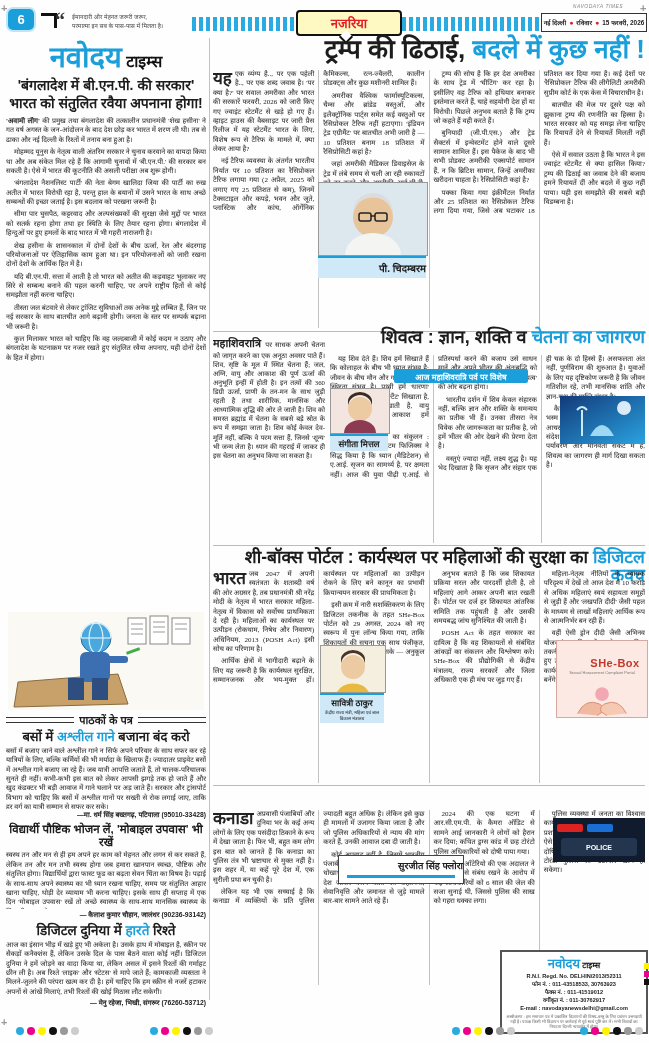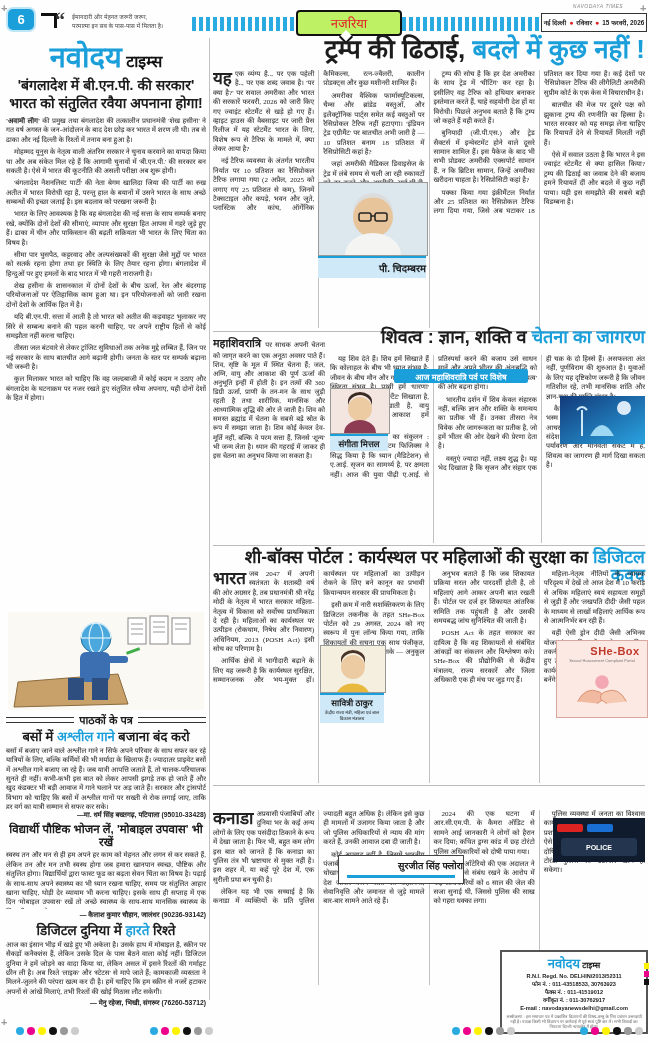--- a/index.html
+++ b/index.html
@@ -7,22 +7,22 @@
         font-family:"Liberation Sans", sans-serif;color:#1c1c1c;}
   .abs{position:absolute;}
   
   .pagenum{left:8px;top:9px;width:26px;height:21px;background:#1b9fdb;border-radius:5px;color:#fff;
            font-weight:bold;font-size:13px;display:flex;align-items:center;justify-content:center;box-shadow:0 0 0 2px #bfe6f7;}
   .bracket{left:41px;top:13px;width:13px;height:12px;border-top:3px solid #111;border-right:3px solid #111;}
   .bigquote{left:55px;top:9px;font-size:20px;font-weight:bold;color:#333;font-family:"Liberation Serif",serif;}
   .tagline{left:72px;top:13px;width:120px;font-size:6px;line-height:1.45;color:#444;}
   .stripes{left:192px;top:17px;width:448px;height:14px;
            background:repeating-linear-gradient(90deg,#29abe2 0 4px,#ffffff 4px 7px);}
-  .najariya{left:296px;top:10px;width:102px;height:22px;background:#bef264;border:2px solid #111;border-radius:4px;
-            display:flex;align-items:center;justify-content:center;font-weight:normal;font-size:13px;color:#e31e24;}
+  .najariya{left:296px;top:10px;width:102px;height:22px;background:#fef9c3;border:2px solid #111;border-radius:4px;
+            display:flex;align-items:center;justify-content:center;font-weight:bold;font-size:13px;color:#e31e24;}
   .najariya-pointer{left:341px;top:32px;width:8px;height:8px;background:#fff;border-right:2px solid #111;border-bottom:2px solid #111;transform:rotate(45deg);}
   .nt-small{left:552px;top:3px;width:92px;font-size:5px;letter-spacing:.5px;color:#888;font-style:italic;text-align:center;}
   .dateline{left:541px;top:13px;width:104px;height:17px;background:#fff;border:1px solid #333;display:flex;
             align-items:center;justify-content:center;gap:3px;font-size:6.4px;font-weight:bold;}
   .reddot{color:#e31e24;font-size:7px;}
   .cropmark{color:#999;font-size:11px;font-weight:bold;}
   
   .leftrail{left:6px;top:36px;width:200px;}
   .brand{text-align:center;margin-bottom:2px;}
   .brand .b1{color:#1b9fdb;font-size:29px;font-weight:bold;}
@@ -62,21 +62,21 @@
   
   .photobox{background:#dfe8ee;border:1px solid #999;}
   .capband{background:#cfe9f8;border-top:2px solid #1b9fdb;text-align:center;font-weight:bold;}
   .badge{left:394px;top:369px;width:134px;height:14px;background:#1b9fdb;color:#fff;font-weight:bold;font-size:8px;
          display:flex;align-items:center;justify-content:center;border-radius:2px;}
   .bylinebox{left:338px;top:855px;width:124px;height:27px;background:#fff;border:1px solid #444;text-align:right;}
   .bylinebox .n{font-weight:bold;font-size:9.5px;margin-top:3px;}
   .bylinebox .u{height:3px;background:#1b9fdb;margin:3px 8px 0;}
   .shebox-poster{left:556px;top:640px;width:90px;height:76px;background:#fcе;background:#fde9e4;border:1px solid #d8a8a0;
                  text-align:center;overflow:hidden;}
-  .shebox-poster .t{color:#c0392b;font-weight:bold;font-size:11px;margin-top:4px;letter-spacing:.5px;padding-left:26px;}
+  .shebox-poster .t{color:#c0392b;font-weight:bold;font-size:11px;margin-top:16px;letter-spacing:.5px;padding-left:26px;}
   .shebox-poster .s{font-size:4px;color:#777;line-height:1.3;margin:1px 4px;}
   .contact{left:500px;top:950px;width:144px;height:80px;background:#fff;border:2px solid #555;text-align:center;overflow:hidden;}
   .contact .cb1{color:#1b9fdb;font-weight:bold;font-size:13px;}
   .contact .cb2{color:#111;font-weight:bold;font-size:8px;}
   .contact .l{font-size:5.6px;font-weight:bold;line-height:1.45;}
   .contact .sp{font-size:4.2px;color:#666;line-height:1.3;margin:1px 3px;text-align:center;}
   .dots{display:flex;gap:3px;}
   .dot{width:8px;height:8px;border-radius:50%;}
   .vmarks{left:644px;top:963px;display:flex;flex-direction:column;gap:2px;}
   .vmarks div{width:5px;height:6px;}
@@ -115,21 +115,20 @@
     </div>
     <div class="ed-headline">
       <div>'बंगलादेश में बी.एन.पी. की सरकार'</div>
       <div>भारत को संतुलित रवैया अपनाना होगा!</div>
     </div>
     <div class="bodytext ed-body">
       <p class="para lead"><b>'अवामी लीग'</b><span> की प्रमुख तथा बंगलादेश की तत्कालीन प्रधानमंत्री 'शेख हसीना' ने गत वर्ष अगस्त के जन-आंदोलन के बाद देश छोड़ कर भारत में शरण ली थी। तब से ढाका और नई दिल्ली के रिश्तों में तनाव बना हुआ है।</span></p>
       <div>
           <p class="para">मोहम्मद यूनुस के नेतृत्व वाली अंतरिम सरकार ने चुनाव करवाने का वायदा किया था और अब संकेत मिल रहे हैं कि आगामी चुनावों में 'बी.एन.पी.' की सरकार बन सकती है। ऐसे में भारत की कूटनीति की असली परीक्षा अब शुरू होगी।</p>
           <p class="para">'बंगलादेश नैशनलिस्ट पार्टी' की नेता बेगम खालिदा जिया की पार्टी का रुख अतीत में भारत विरोधी रहा है, परन्तु हाल के बयानों में उसने भारत के साथ अच्छे सम्बन्धों की इच्छा जताई है। इस बदलाव को परखना जरूरी है।</p>
-          <p class="para">भारत के लिए आवश्यक है कि वह बंगलादेश की नई सत्ता के साथ सम्पर्क बनाए रखे, क्योंकि दोनों देशों की सीमाएं, व्यापार और सुरक्षा हित आपस में गहरे जुड़े हुए हैं। ढाका में चीन और पाकिस्तान की बढ़ती सक्रियता भी भारत के लिए चिंता का विषय है।</p>
           <p class="para">सीमा पार घुसपैठ, कट्टरवाद और अल्पसंख्यकों की सुरक्षा जैसे मुद्दों पर भारत को सतर्क रहना होगा तथा हर स्थिति के लिए तैयार रहना होगा। बंगलादेश में हिन्दुओं पर हुए हमलों के बाद भारत में भी गहरी नाराजगी है।</p>
           <p class="para">शेख हसीना के शासनकाल में दोनों देशों के बीच ऊर्जा, रेल और बंदरगाह परियोजनाओं पर ऐतिहासिक काम हुआ था। इन परियोजनाओं को जारी रखना दोनों देशों के आर्थिक हित में है।</p>
           <p class="para">यदि बी.एन.पी. सत्ता में आती है तो भारत को अतीत की कड़वाहट भुलाकर नए सिरे से सम्बन्ध बनाने की पहल करनी चाहिए, पर अपने राष्ट्रीय हितों से कोई समझौता नहीं करना चाहिए।</p>
           <p class="para">तीस्ता जल बंटवारे से लेकर ट्रांजिट सुविधाओं तक अनेक मुद्दे लम्बित हैं, जिन पर नई सरकार के साथ बातचीत आगे बढ़ानी होगी। जनता के स्तर पर सम्पर्क बढ़ाना भी जरूरी है।</p>
           <p class="para">कुल मिलाकर भारत को चाहिए कि वह जल्दबाजी में कोई कदम न उठाए और बंगलादेश के घटनाक्रम पर नजर रखते हुए संतुलित रवैया अपनाए, यही दोनों देशों के हित में होगा।</p>
         </div>
     </div>
 
     <svg class="cartoon" viewBox="0 0 196 98">
       <rect x="0" y="0" width="196" height="98" fill="#fbf9f4"></rect>

